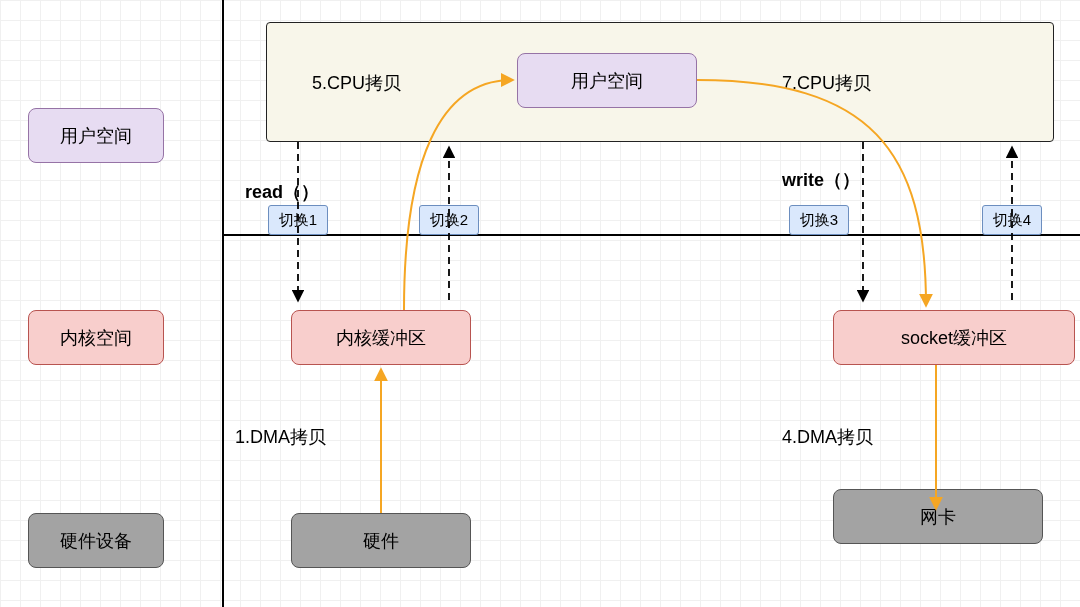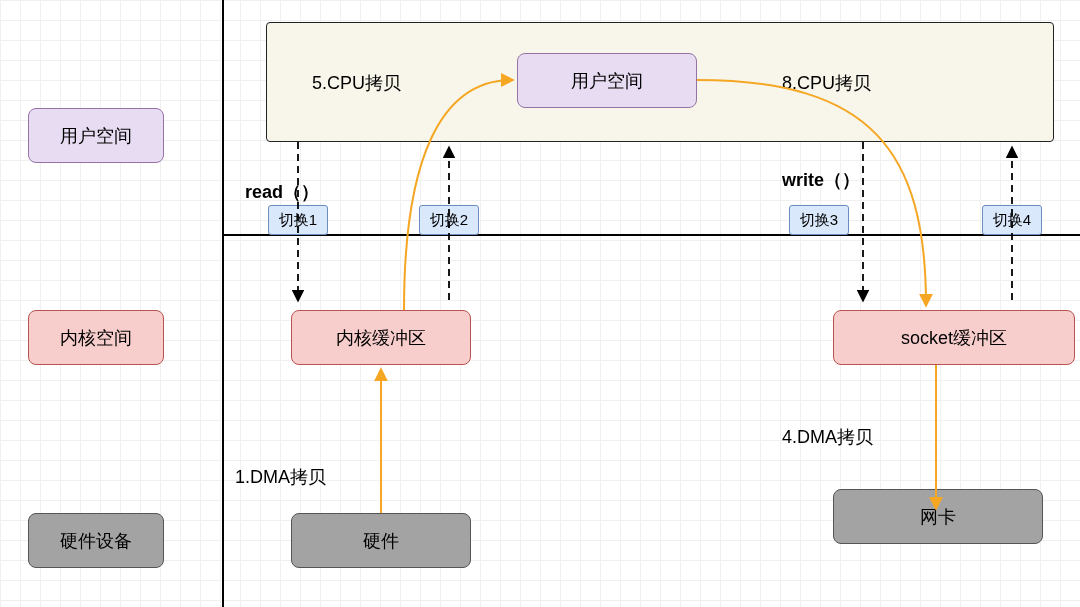--- a/index.html
+++ b/index.html
@@ -45,35 +45,35 @@
 
 <div class="box pink" style="left:28px; top:310px; width:136px; height:55px;">内核空间</div>
 
 <div class="box gray" style="left:28px; top:513px; width:136px; height:55px;">硬件设备</div>
 
 <div class="box cream" style="left:266px; top:22px; width:788px; height:120px; justify-content:flex-start;"></div>
 
 <div class="box purple" style="left:517px; top:53px; width:180px; height:55px;">用户空间</div>
 
 <span class="plain-label" style="left:312px; top:71px;">5.CPU拷贝</span>
-<span class="plain-label" style="left:782px; top:71px;">8.CPU拷贝</span>
+<span class="plain-label" style="left:782px; top:71px;">7.CPU拷贝</span>
 
 <span class="plain-label bold" style="left:245px; top:180px;">read（）</span>
 <span class="plain-label bold" style="left:782px; top:168px;">write（）</span>
 
 <div class="box blue" style="left:268px; top:205px; width:60px; height:30px;">切换1</div>
 <div class="box blue" style="left:419px; top:205px; width:60px; height:30px;">切换2</div>
 <div class="box blue" style="left:789px; top:205px; width:60px; height:30px;">切换3</div>
 <div class="box blue" style="left:982px; top:205px; width:60px; height:30px;">切换4</div>
 
 <div class="box pink" style="left:291px; top:310px; width:180px; height:55px;">内核缓冲区</div>
 
 <div class="box pink" style="left:833px; top:310px; width:242px; height:55px;">socket缓冲区</div>
 
-<span class="plain-label" style="left:235px; top:425px;margin-top:40px;">1.DMA拷贝</span>
+<span class="plain-label" style="left:235px; top:425px;">1.DMA拷贝</span>
 <span class="plain-label" style="left:782px; top:425px;">4.DMA拷贝</span>
 
 <div class="box gray" style="left:291px; top:513px; width:180px; height:55px;">硬件</div>
 
 <div class="box gray" style="left:833px; top:489px; width:210px; height:55px;">网卡</div>
 
 <svg>
   <defs>
     <marker id="arrow-orange" viewBox="0 0 10 10" refX="8" refY="5" markerWidth="7" markerHeight="7" orient="auto-start-reverse">
       <path d="M 0 0 L 10 5 L 0 10 z" fill="#f5a623"></path>

